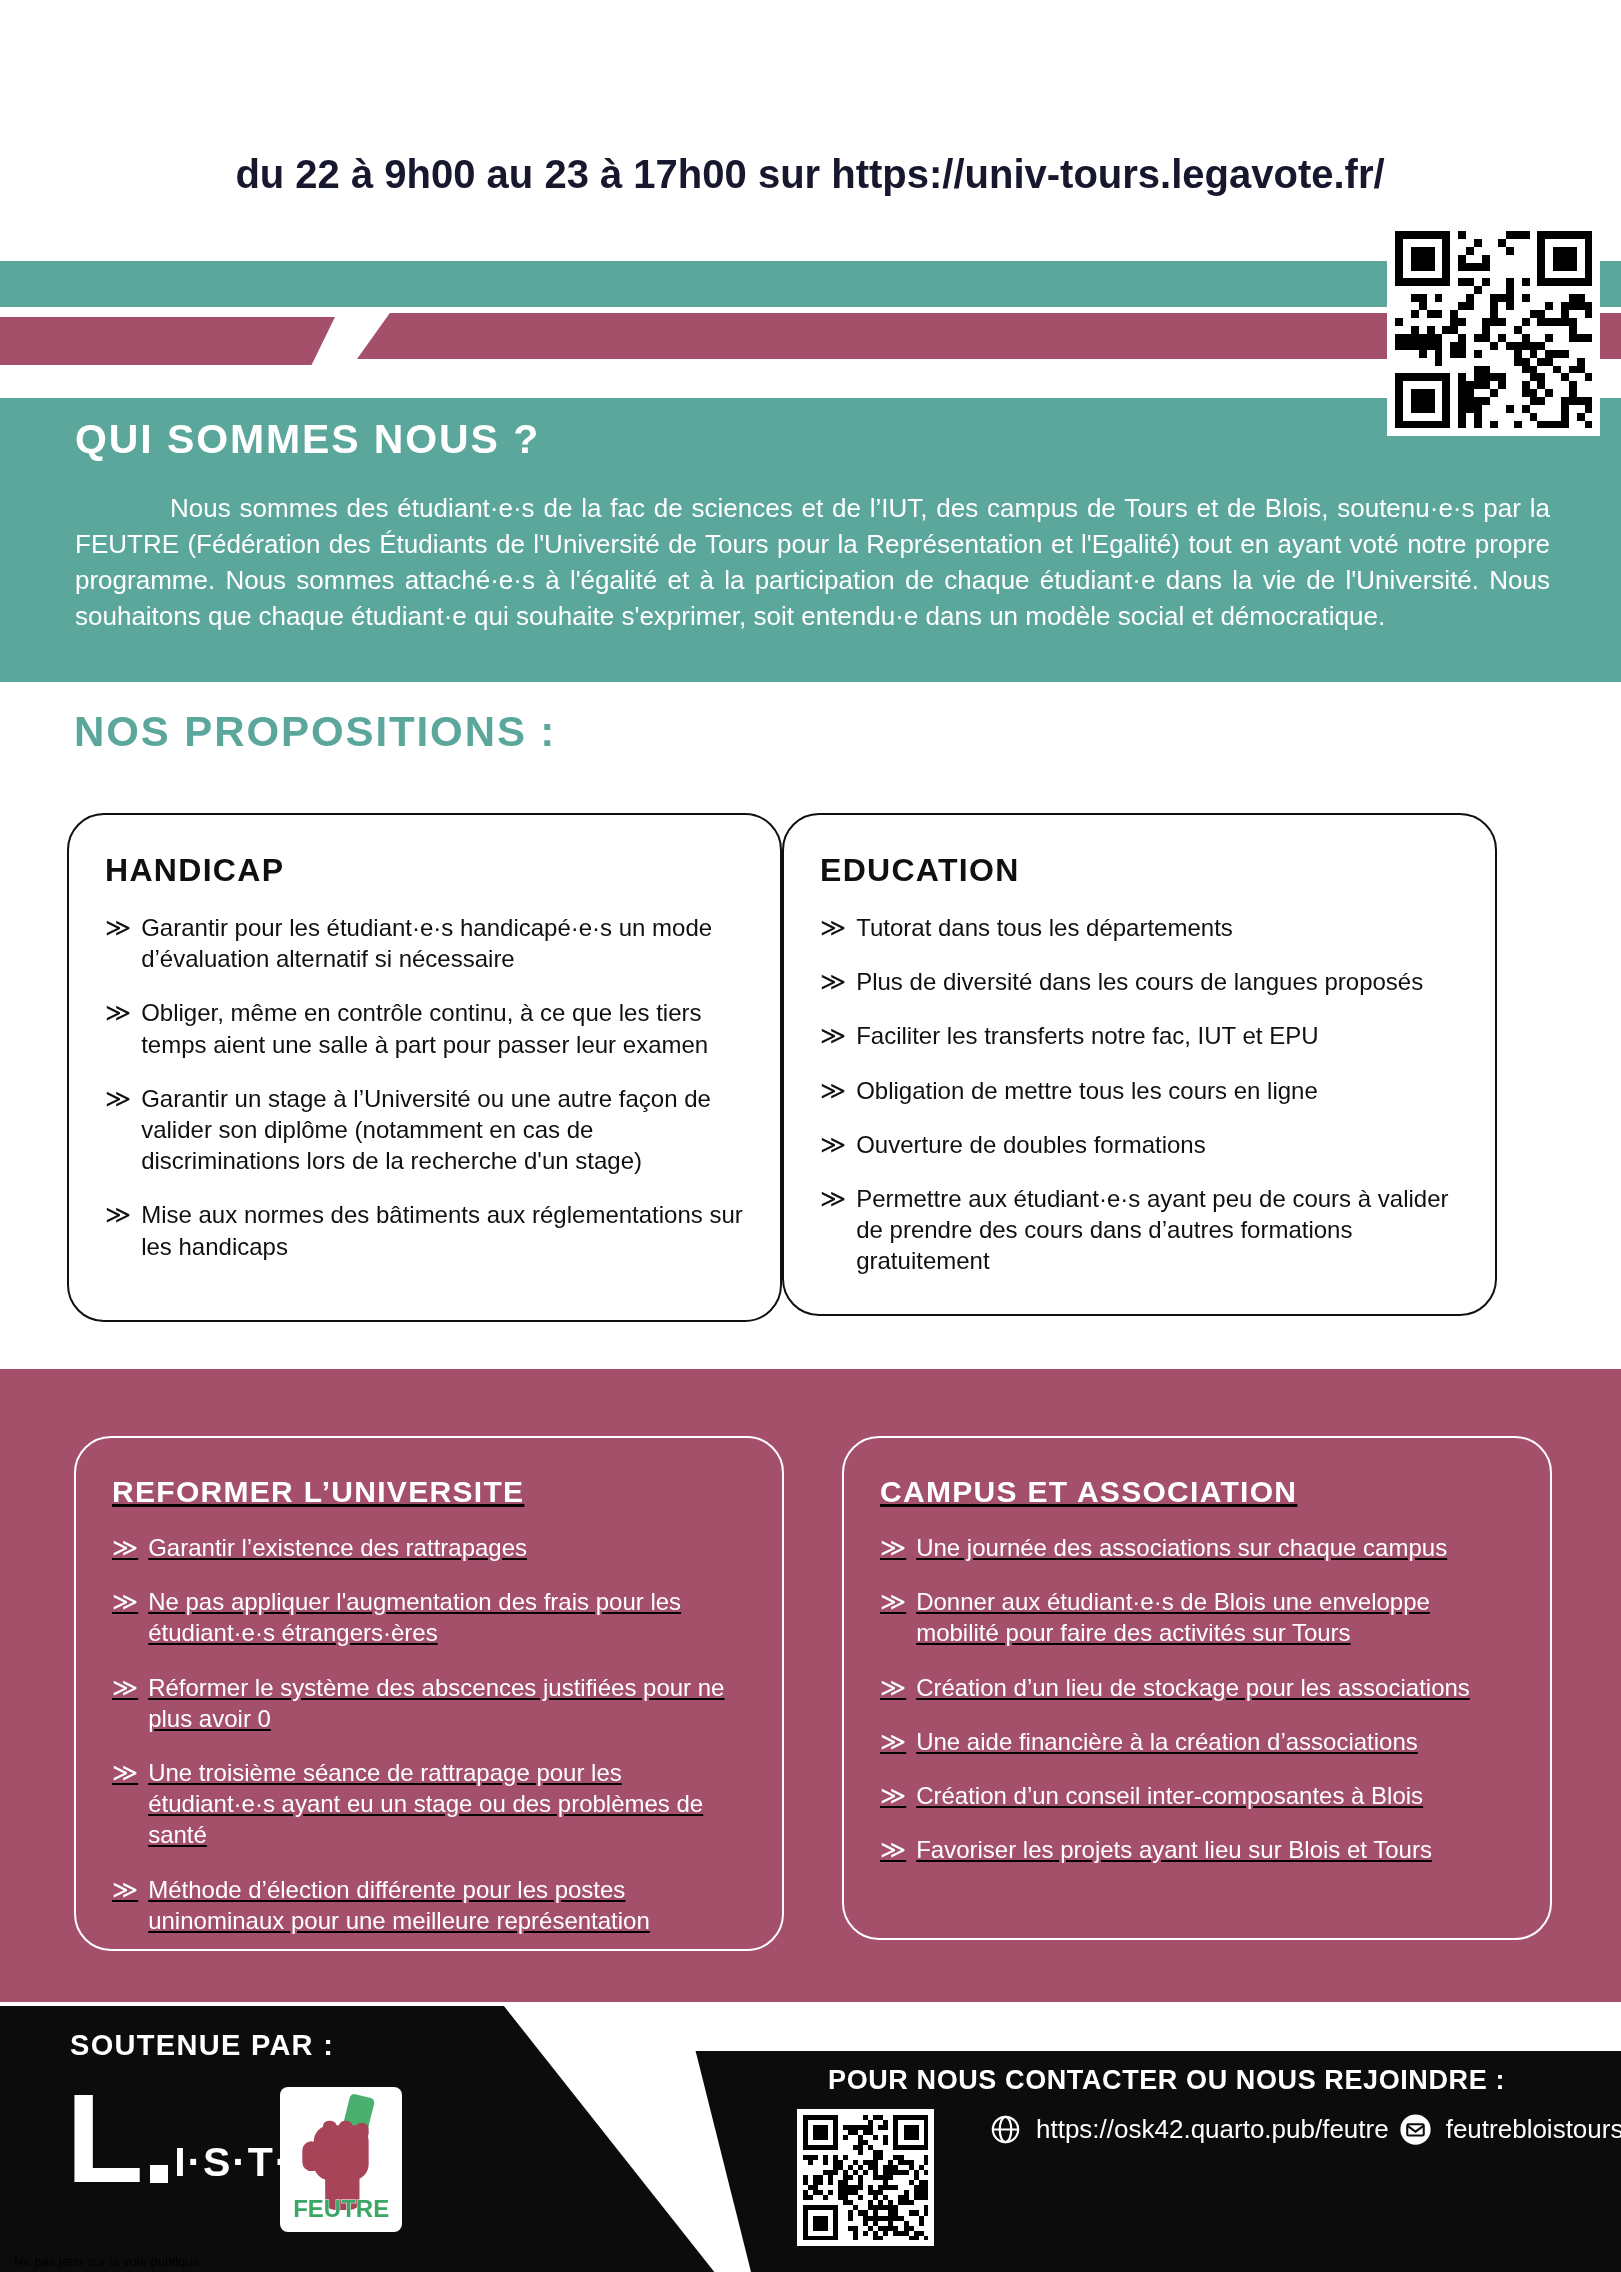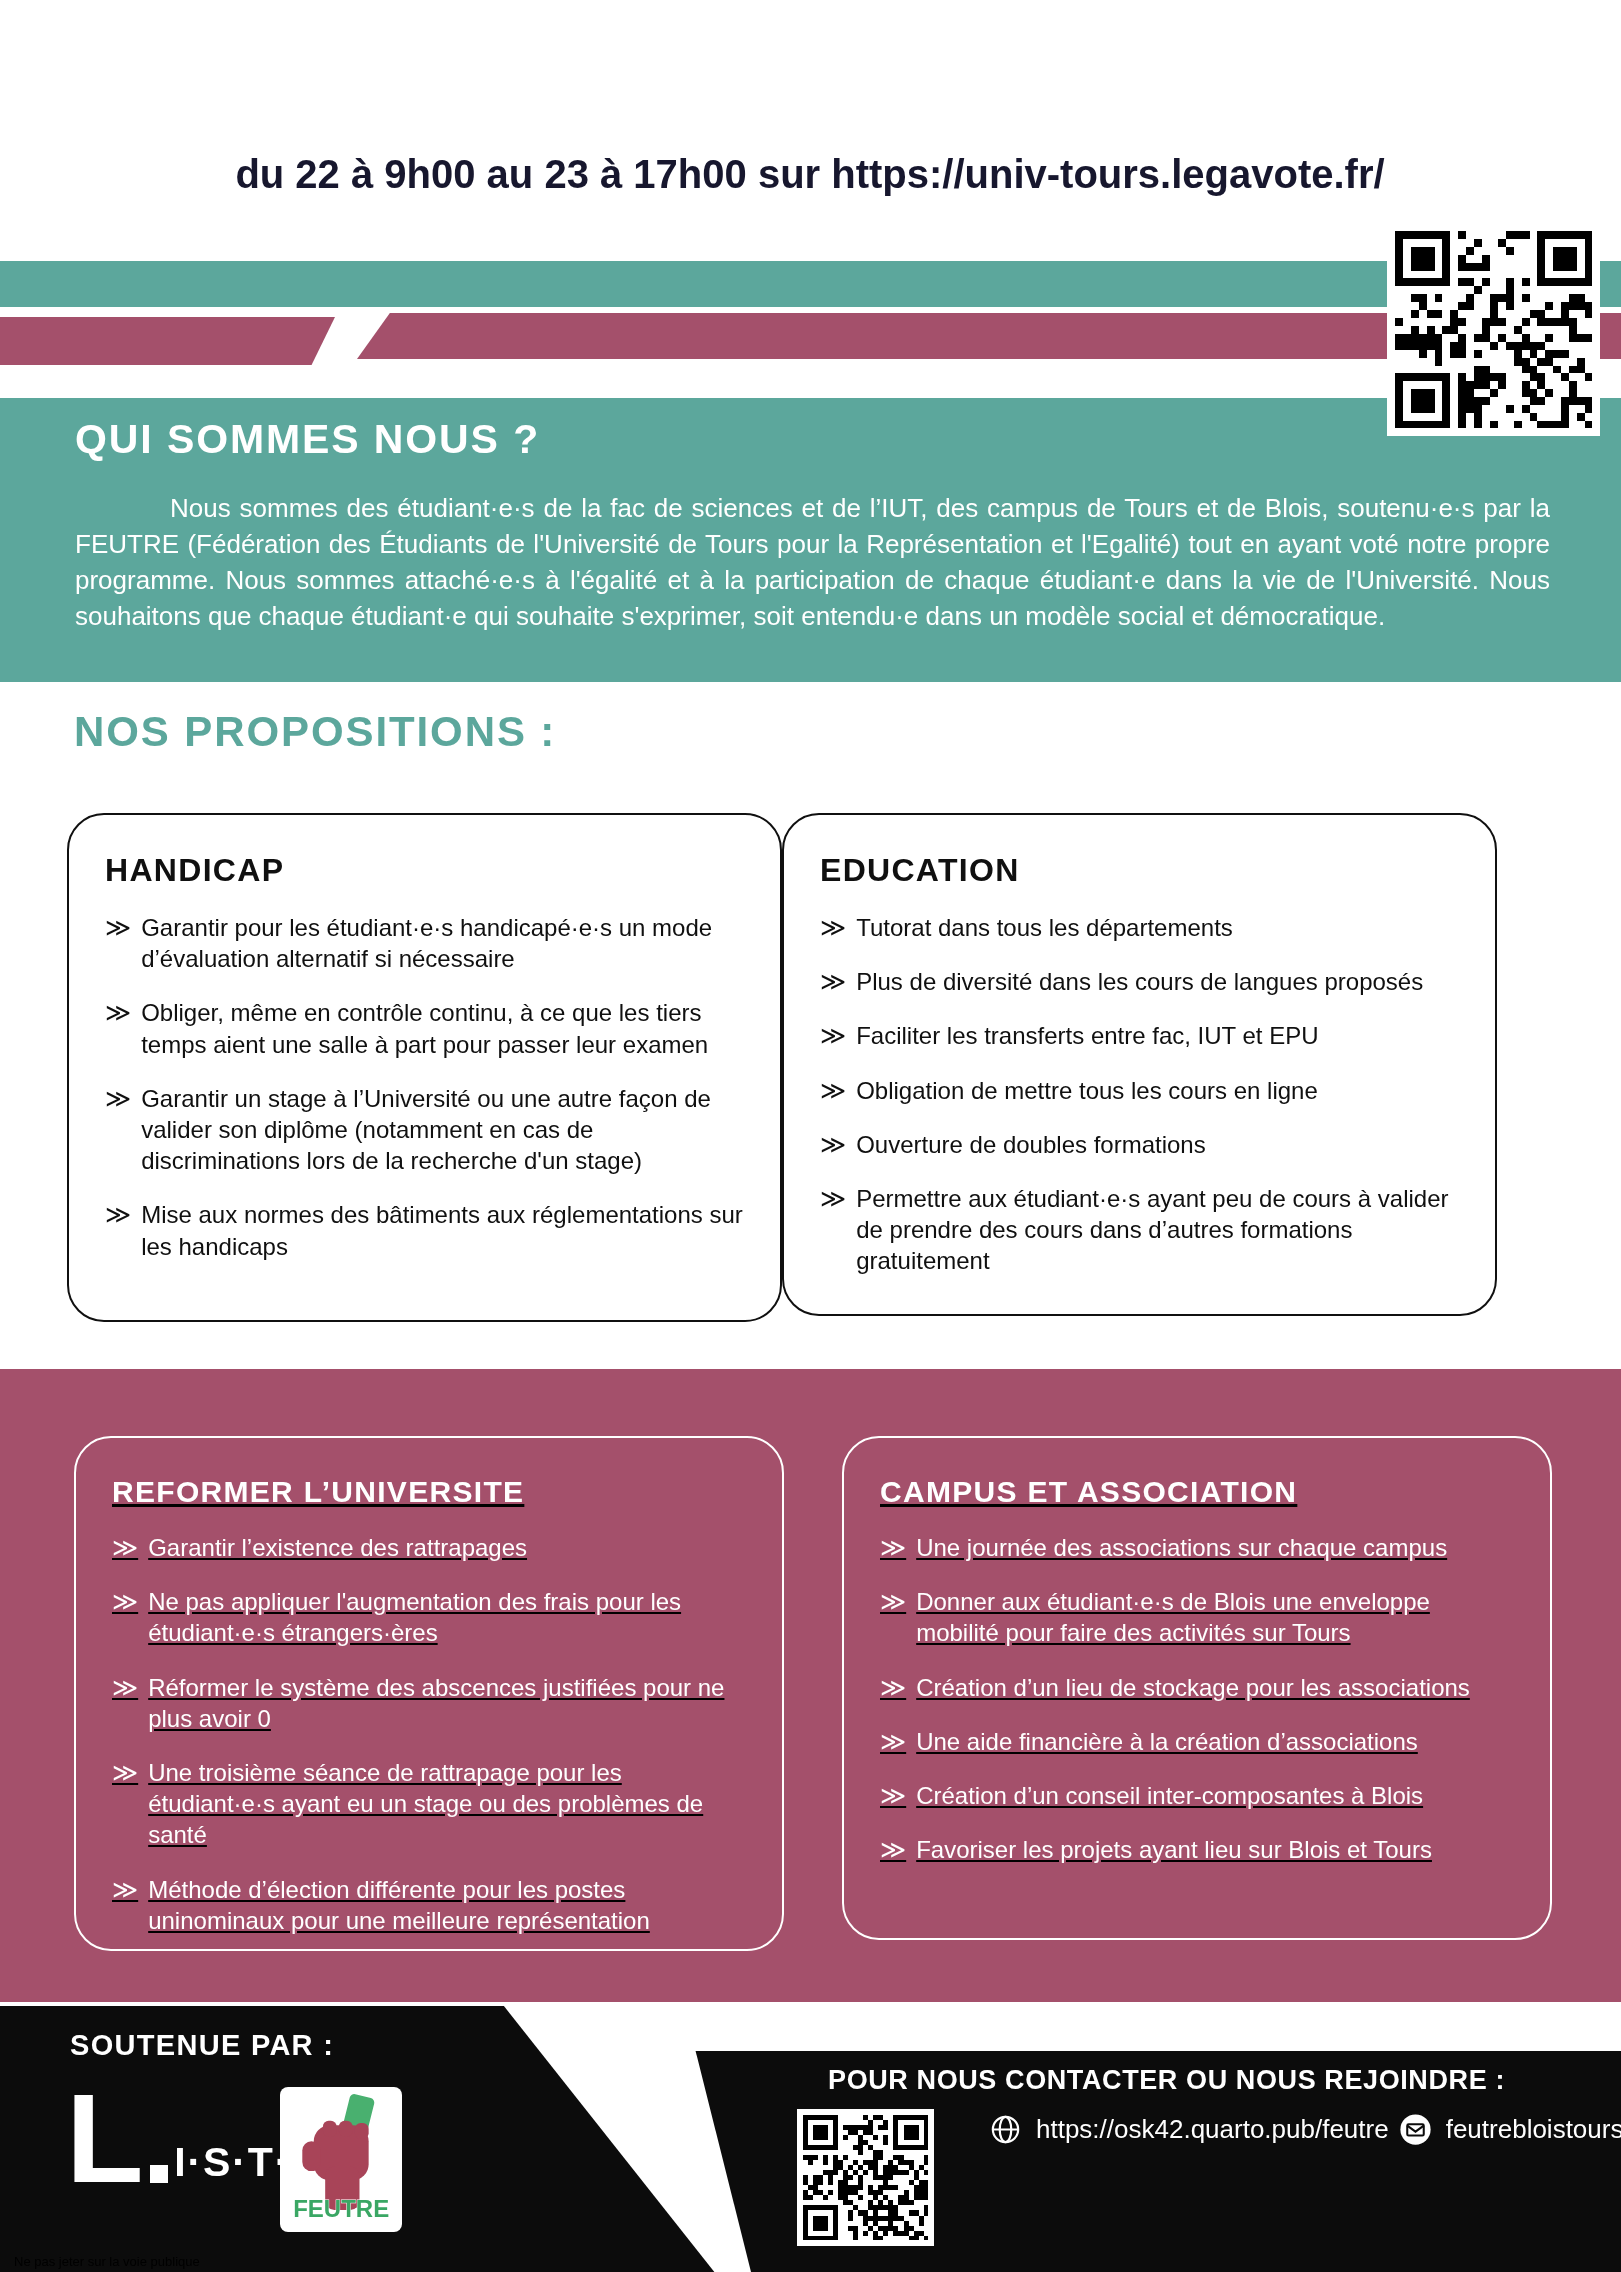--- a/index.html
+++ b/index.html
@@ -390,21 +390,21 @@
       <div class="prop">
           <span class="bullet">≫</span>
           <span>Tutorat dans tous les départements</span>
         </div>
       <div class="prop">
           <span class="bullet">≫</span>
           <span>Plus de diversité dans les cours de langues proposés</span>
         </div>
       <div class="prop">
           <span class="bullet">≫</span>
-          <span>Faciliter les transferts entre fac, IUT et EPU</span>
+          <span>Faciliter les transferts notre fac, IUT et EPU</span>
         </div>
       <div class="prop">
           <span class="bullet">≫</span>
           <span>Obligation de mettre tous les cours en ligne</span>
         </div>
       <div class="prop">
           <span class="bullet">≫</span>
           <span>Ouverture de doubles formations</span>
         </div>
       <div class="prop">

